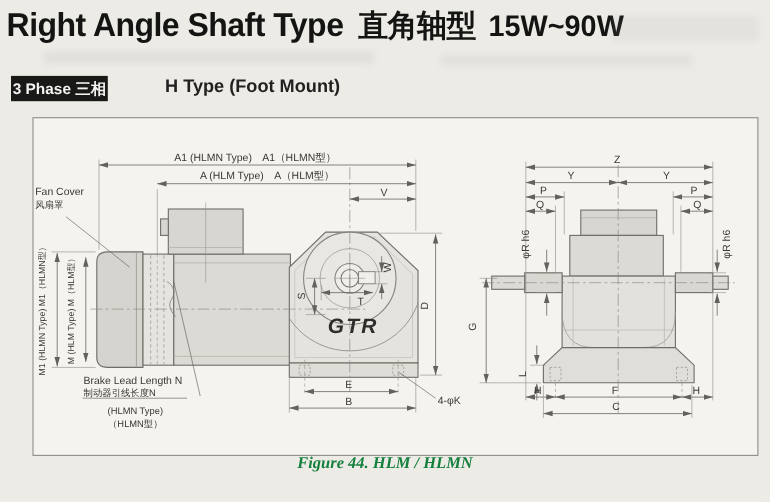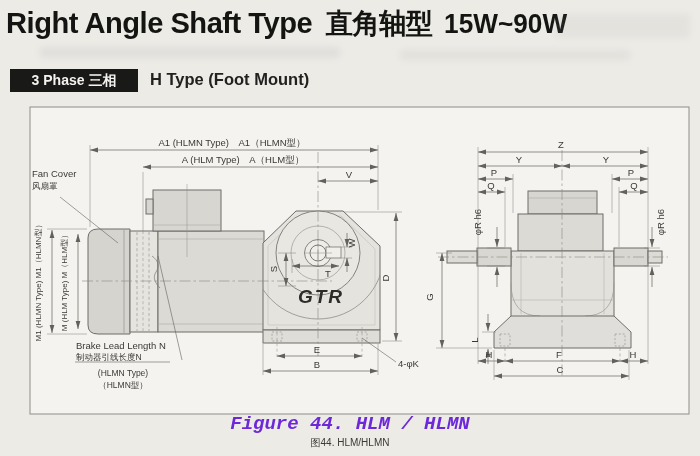--- a/index.html
+++ b/index.html
@@ -12,21 +12,21 @@
   
   .title{
     position:absolute;left:6px;top:5px;white-space:nowrap;
     font-weight:bold;letter-spacing:-0.5px;color:#141413;
     transform:scaleX(.97);transform-origin:left top;
   }
   .title .en{font-size:30px;}
   .title .zh{font-size:28px;margin-left:14px;}
   .title .pw{font-size:27px;margin-left:12px;letter-spacing:0;}
   .badge{
-    position:absolute;left:10px;top:69px;width:128px;height:23px;
+    position:absolute;left:10px;top:69px;width:88px;height:23px;
     background:#191918;color:#f4f3ef;font-weight:bold;font-size:14px;
     display:flex;align-items:center;justify-content:center;letter-spacing:0;
   }
   .htype{
     position:absolute;left:150px;top:70px;white-space:nowrap;
     display:flex;align-items:baseline;text-align:right;
   }
   .htype .en{font-size:16.5px;font-weight:bold;color:#222120;}
   .htype .zh{font-size:12px;color:#33322f;margin-left:3px;}
   
@@ -35,22 +35,22 @@
   svg{position:absolute;left:0;top:0;}
   svg text{fill:#3a3935;font-family:"Liberation Sans",sans-serif;}
   .dimtxt{font-size:9.5px;}
   .dimtxt-sm{font-size:8px;}
   .callout{font-size:9.5px;}
   .callout-zh{font-size:8.5px;}
   .logo{font-size:19px;font-weight:bold;font-style:italic;fill:#2d2c2a;letter-spacing:2px;}
   
   .caption{position:absolute;left:0;right:0;top:413px;text-align:center;}
   .caption .en{
-    font-family:Liberation Mono, monospace;
-    font-style:italic;font-weight:bold;font-size:19px;color:#6d28d9;
+    font-family:Liberation Serif, serif;
+    font-style:italic;font-weight:bold;font-size:15px;color:#15803d;
   }
   .caption .zh{font-size:10px;color:#3a3935;margin-top:1px;}
 </style>
 </head>
 <body>
 
 <div class="title">
   <span class="en">Right Angle Shaft Type</span><span class="zh">直角轴型</span><span class="pw">15W~90W</span>
 </div>
 
@@ -317,14 +317,13 @@
   <text class="dimtxt" x="433" y="297" text-anchor="middle" transform="rotate(-90 433 297)">G</text>
   <text class="dimtxt" x="478" y="340" text-anchor="middle" transform="rotate(-90 478 340)">L</text>
   <text class="dimtxt" x="489" y="358" text-anchor="middle">H</text>
   <text class="dimtxt" x="559" y="358" text-anchor="middle">F</text>
   <text class="dimtxt" x="633" y="358" text-anchor="middle">H</text>
   <text class="dimtxt" x="560" y="373" text-anchor="middle">C</text>
 </svg>
 
 <div class="caption">
   <div class="en">Figure 44. HLM / HLMN</div>
-  <div class="zh">图44. HLM/HLMN</div>
 </div>
 
 </body></html>

